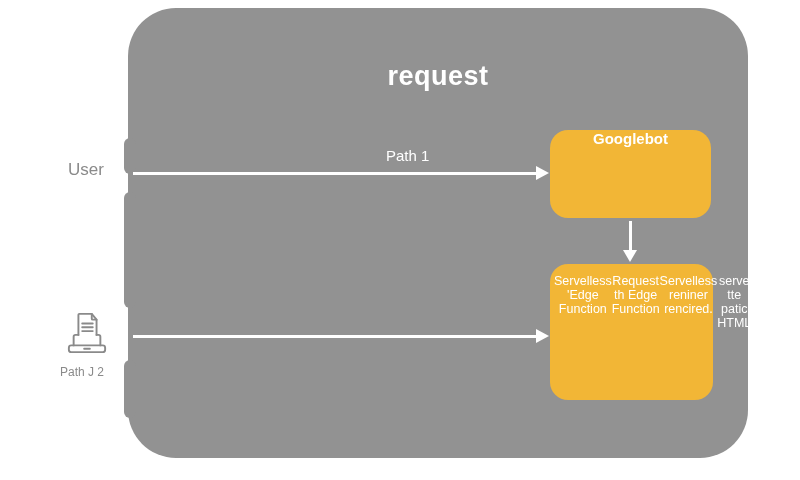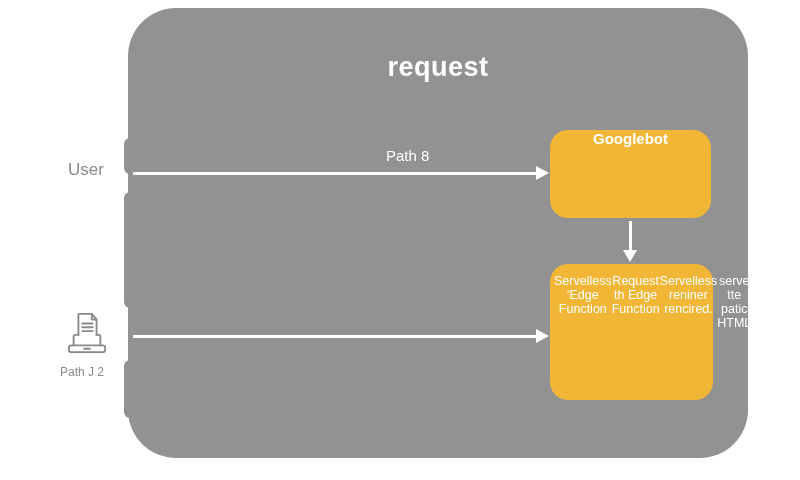--- a/index.html
+++ b/index.html
@@ -27,21 +27,21 @@
     position:absolute;
     width:12px;
     background:var(--panel);
     border-radius:7px;
   }
   .notch-a{left:124px;top:138px;height:36px;}
   .notch-b{left:124px;top:192px;height:116px;}
   .notch-c{left:124px;top:360px;height:58px;}
   .diagram-title{
     position:absolute;
-    left:128px;top:52px;width:620px;
+    left:128px;top:61px;width:620px;
     text-align:center;
     color:var(--text-light);
     font-size:27px;
     font-weight:600;
     letter-spacing:0.5px;
   }
   .h-arrow{
     position:absolute;
     left:133px;width:404px;height:3px;
     background:var(--text-light);
@@ -120,21 +120,21 @@
 
 <div class="panel"></div>
 <div class="edge-notch notch-a"></div>
 <div class="edge-notch notch-b"></div>
 <div class="edge-notch notch-c"></div>
 
 <div class="diagram-title">request</div>
 
 <div class="h-arrow arrow1"></div>
 <div class="h-arrow-head head1"></div>
-<div class="path1-label">Path 8</div>
+<div class="path1-label">Path 1</div>
 
 <div class="node node-googlebot">
   <div class="node-title">Googlebot</div>
   <div class="node-sub">
   </div>
 </div>
 
 <div class="v-arrow-line"></div>
 <div class="v-arrow-head"></div>
 

